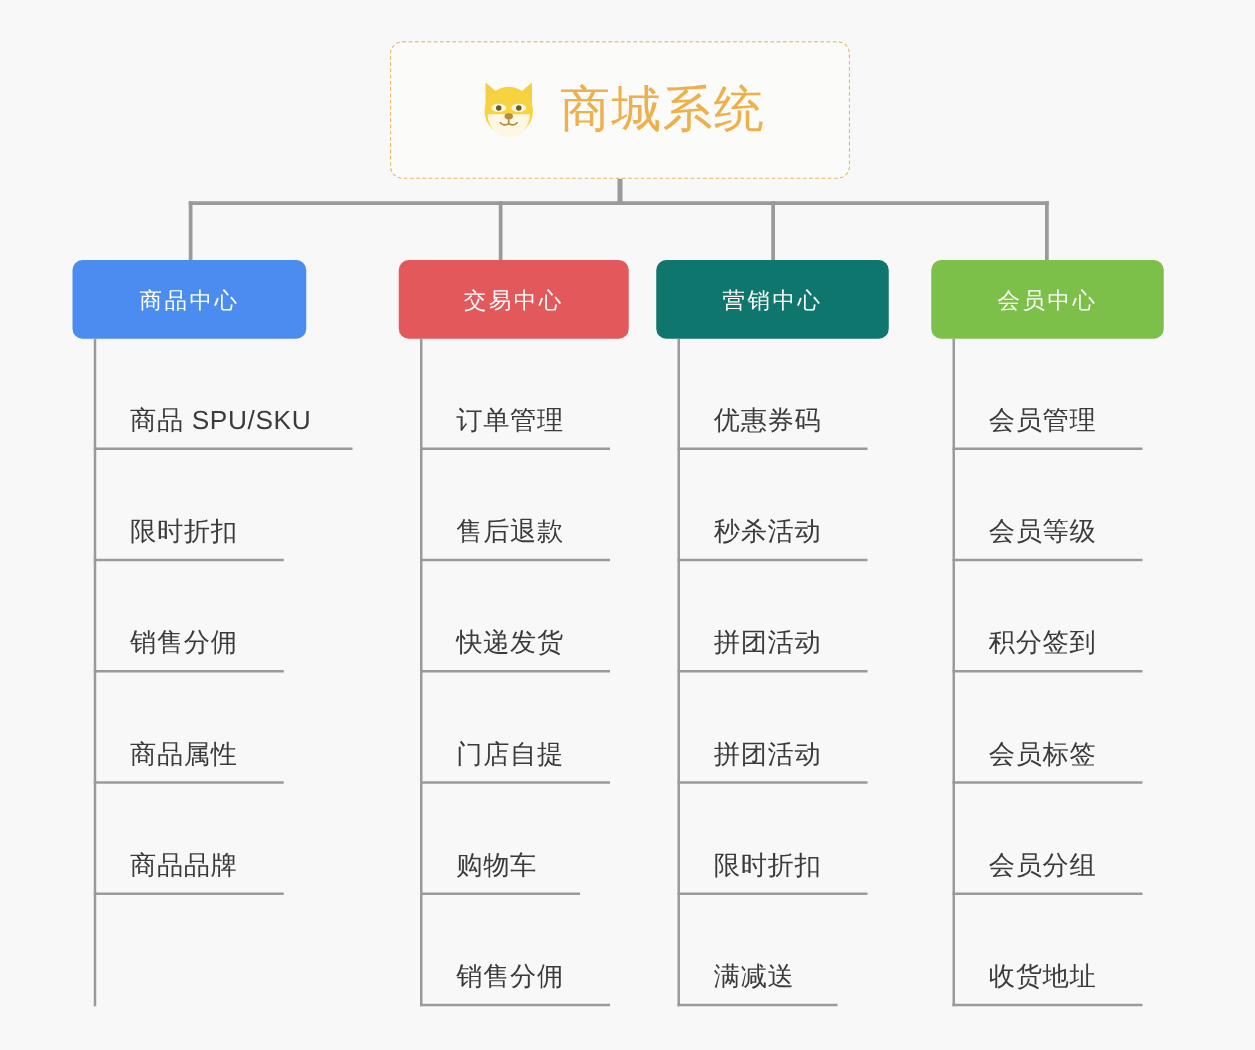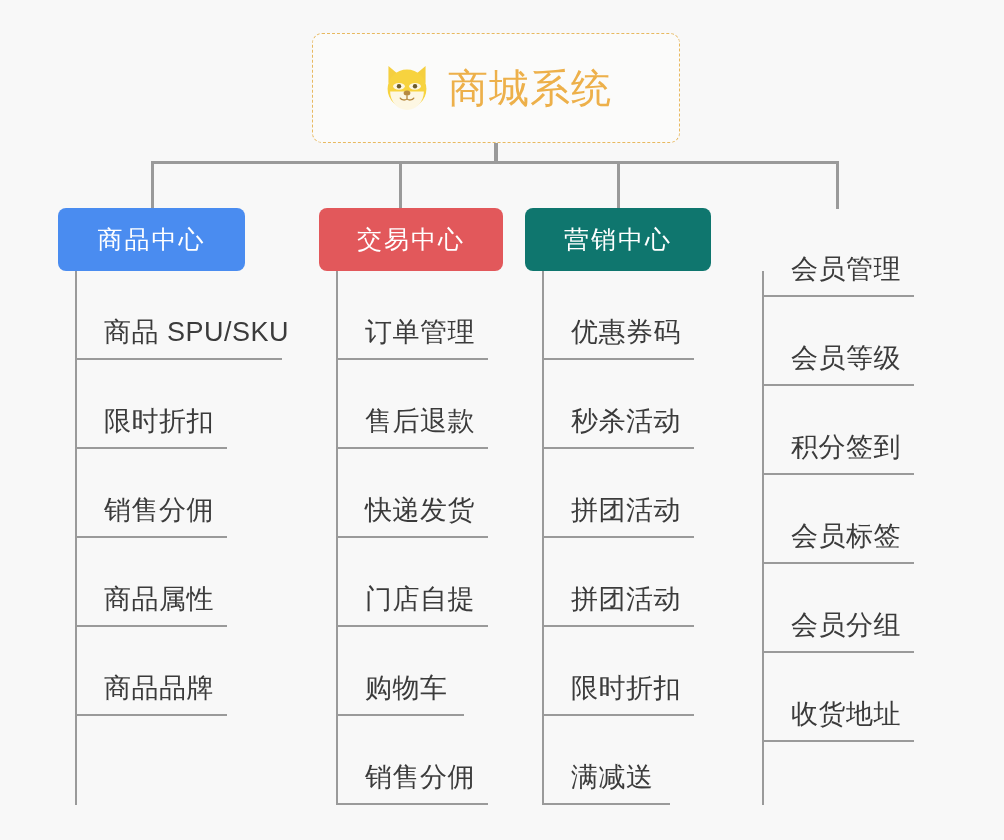--- a/index.html
+++ b/index.html
@@ -64,21 +64,21 @@
   }
 
   .cat-header {
     position: relative;
     height: 63px;
     border-radius: 8px;
     display: flex;
     align-items: center;
     justify-content: center;
     color: #ffffff;
-    font-size: 25px;
+    font-size: 18px;
     letter-spacing: 2px;
     white-space: nowrap;
   }
 
   
   .spine {
     position: absolute;
     left: 17px;
     top: 63px;
     width: 2px;
@@ -91,21 +91,21 @@
   }
 
   .leaf {
     position: relative;
     height: 89px;
   }
   .leaf-label {
     position: absolute;
     left: 46px;
     bottom: 10px;
-    font-size: 27px;
+    font-size: 21px;
     color: #3b3b3b;
     white-space: nowrap;
     letter-spacing: 0.5px;
   }
   .leaf-underline {
     position: absolute;
     left: 17px;
     bottom: 0;
     height: 2px;
     background: #9a9a9a;
@@ -229,20 +229,23 @@
         <span class="leaf-underline" style="width:152px;"></span>
       </div>
       <div class="leaf">
         <span class="leaf-label">满减送</span>
         <span class="leaf-underline" style="width:128px;"></span>
       </div>
     </div>
   </div>
 
   <div class="column" style="left:745px; width:186px;">
+    <div class="cat-header" style="background:#7cc04a;">
+      <span>会员中心</span>
+    </div>
     <div class="spine" style="height:534px;"></div>
     <div class="leaves">
       <div class="leaf">
         <span class="leaf-label">会员管理</span>
         <span class="leaf-underline" style="width:152px;"></span>
       </div>
       <div class="leaf">
         <span class="leaf-label">会员等级</span>
         <span class="leaf-underline" style="width:152px;"></span>
       </div>

